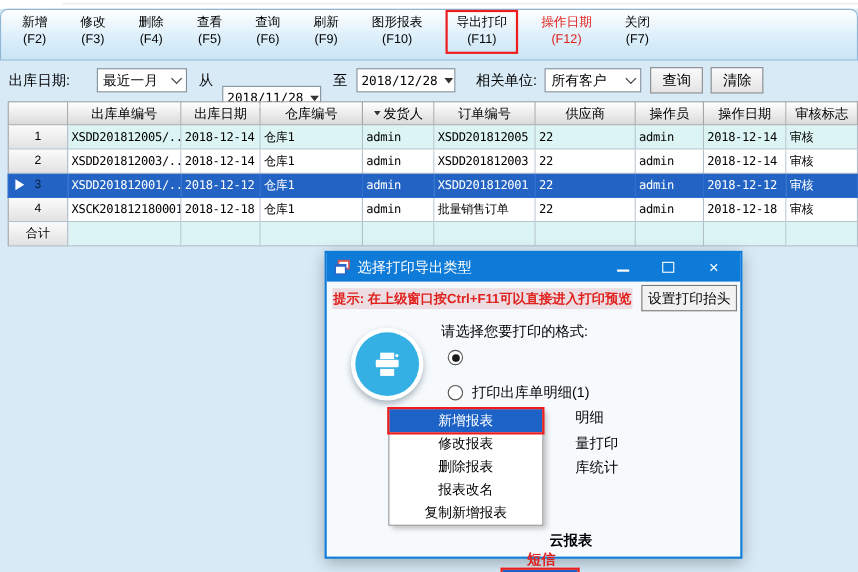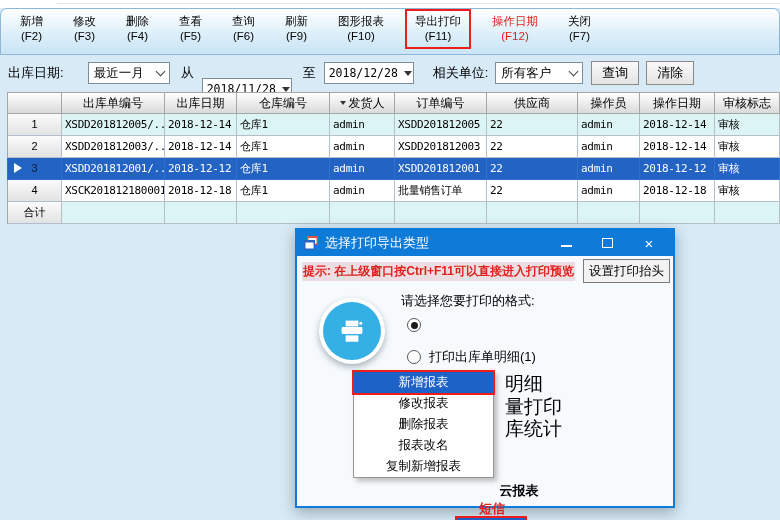--- a/index.html
+++ b/index.html
@@ -88,21 +88,21 @@
     background:#fff; box-shadow:0 3px 6px rgba(70,90,110,.45); display:flex; align-items:center; justify-content:center; }
   .printer-circle { width:58px; height:58px; border-radius:50%; background:#35b0e5; display:flex; align-items:center; justify-content:center; }
 
   .prompt { position:absolute; left:104px; top:62px; font-size:13px; }
   .radio-row { position:absolute; left:110px; display:flex; align-items:center; gap:8px; font-size:13px; }
   .radio-row.r0 { top:88px; }
   .radio-row.r1 { top:118px; }
   .radio { width:14px; height:14px; border:1px solid #555; border-radius:50%; background:#fff; display:flex; align-items:center; justify-content:center; }
   .radio.sel::after { content:""; width:7px; height:7px; border-radius:50%; background:#1a1a1a; }
 
-  .frag { position:absolute; left:208px; font-size:19px; white-space:nowrap; }
+  .frag { position:absolute; left:226px; font-size:13px; white-space:nowrap; }
   .frag.f0 { top:141px; } .frag.f1 { top:164px; } .frag.f2 { top:186px; }
 
   .menu { position:absolute; left:56px; top:141px; width:141px; background:#fff;
     border:1px solid #979797; box-shadow:3px 3px 5px rgba(0,0,0,.25); z-index:5; }
   .menu-item { height:21px; line-height:21px; text-align:center; font-size:12.5px; cursor:default; }
   .menu-item.selected { background:#1d62c6; color:#fff; }
   .menu-item.annotated { outline:2px solid #ee1c1c; }
 
   .dlg-footer { position:absolute; left:0; top:252px; width:100%; height:22px; display:flex; align-items:center; font-size:13px; font-weight:bold;flex-direction:column; }
   .flink { white-space:nowrap; cursor:default; }

